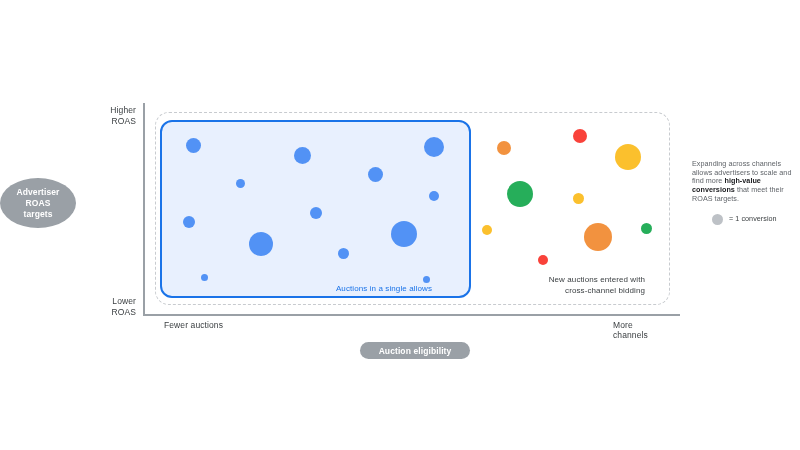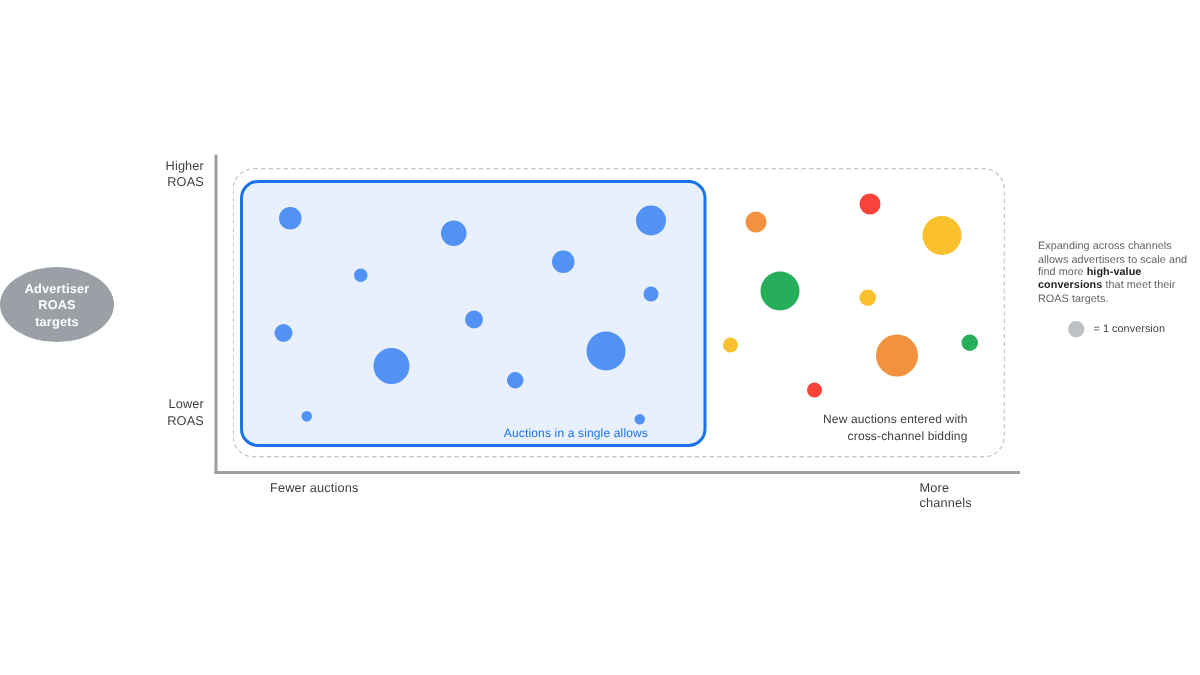--- a/index.html
+++ b/index.html
@@ -38,30 +38,30 @@
   .axis-label {
     position: absolute;
     font-size: 8.5px;
     line-height: 11px;
     color: #3c4043;
     letter-spacing: 0.1px;
     white-space: pre-line;
     text-align: right;
   }
   .y-high { left: 78px; top: 105px; width: 58px; }
-  .y-low  { left: 78px; top: 264px; width: 58px; text-align: right; }
+  .y-low  { left: 78px; top: 296px; width: 58px; text-align: right; }
 
   .x-label {
     position: absolute;
     font-size: 8.5px;
     color: #3c4043;
     top: 320px;
     letter-spacing: 0.1px;
   }
-  .x-left  { left: 180px; }
+  .x-left  { left: 164px; }
   .x-right { left: 613px; }
 
   
   .pill-y {
     position: absolute;
     left: 0; top: 178px;
     width: 76px; height: 50px;
     border-radius: 50%;
     background: #9aa0a6;
     color: #ffffff;
@@ -178,20 +178,21 @@
 ROAS</div>
   <div class="axis-label y-low">Lower
 ROAS</div>
 
   <div class="x-label x-left">Fewer auctions</div>
   <div class="x-label x-right">More channels</div>
 
   <div class="pill-y">Advertiser
 ROAS
 targets</div>
+  <div class="pill-x">Auction eligibility</div>
 
   <div class="dashed-region"></div>
   <div class="blue-region"></div>
 
   <div id="bubble-layer">
       <div class="bubble" style="left: 185.5px; top: 137.5px; width: 15px; height: 15px; background: rgb(82, 146, 245);"></div>
       <div class="bubble" style="left: 293.5px; top: 146.5px; width: 17px; height: 17px; background: rgb(82, 146, 245);"></div>
       <div class="bubble" style="left: 424px; top: 137px; width: 20px; height: 20px; background: rgb(82, 146, 245);"></div>
       <div class="bubble" style="left: 235.5px; top: 178.5px; width: 9px; height: 9px; background: rgb(82, 146, 245);"></div>
       <div class="bubble" style="left: 367.5px; top: 166.5px; width: 15px; height: 15px; background: rgb(82, 146, 245);"></div>

